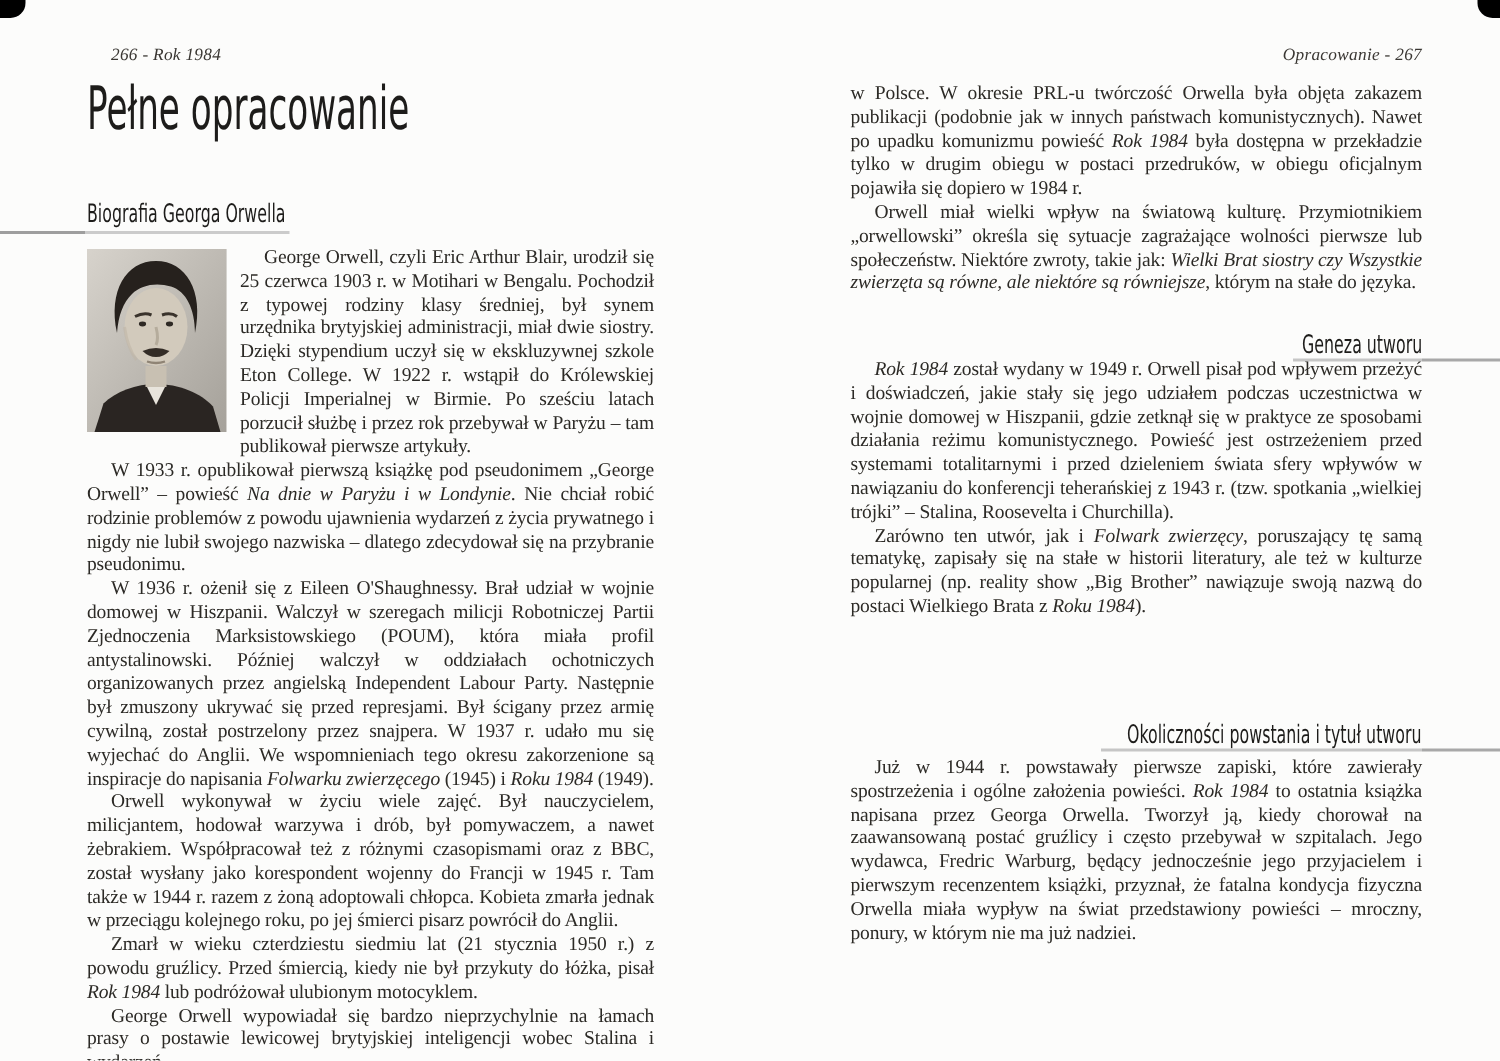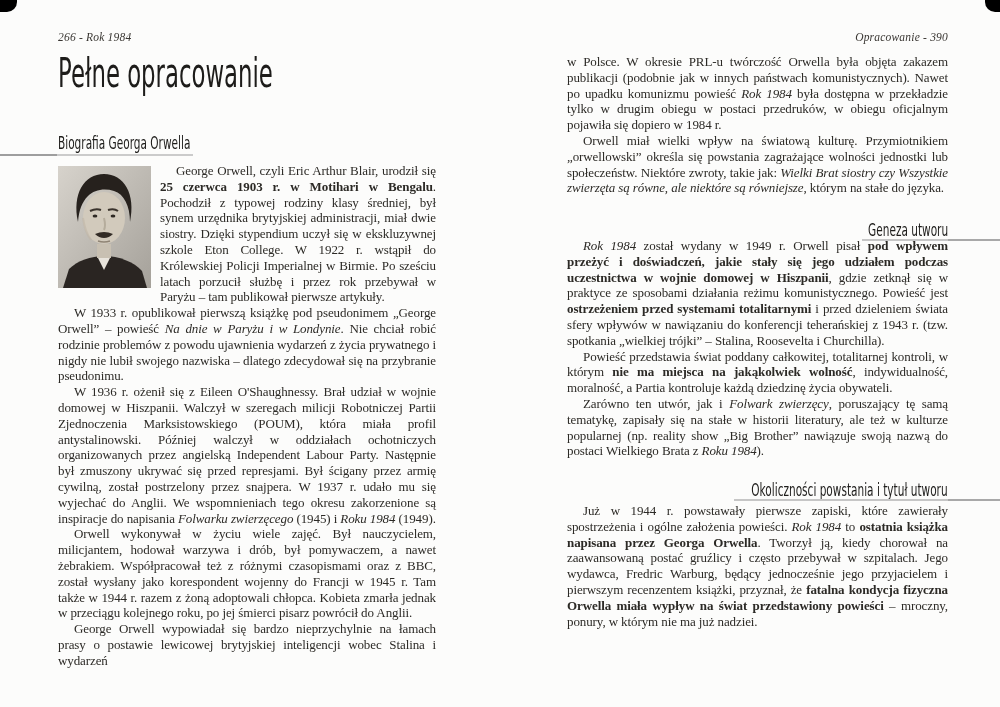--- a/index.html
+++ b/index.html
@@ -15,21 +15,21 @@
   .corner.tl{left:0;width:17px;height:12px;border-bottom-right-radius:10px;}
   .corner.tr{right:0;width:15px;height:12px;border-bottom-left-radius:10px;}
 
   
   .running-header{
     position:absolute;top:31px;
     font-family:"Liberation Serif","DejaVu Serif",serif;
     font-style:italic;font-size:11.5px;line-height:13px;
     color:#3a3733;letter-spacing:.2px;
   }
-  .rh-left{left:58px;}
+  .rh-left{left:74px;}
   .rh-right{right:52px;text-align:right;}
 
   
   .book-title{
     position:absolute;left:58px;top:52px;margin:0;
     font-family:"DejaVu Sans","Liberation Sans",sans-serif;
     font-size:40px;line-height:42px;font-weight:normal;
     color:#1d1c1a;white-space:nowrap;
     transform:scaleX(0.57);transform-origin:0 0;
   }
@@ -64,40 +64,40 @@
     hyphens:none;
   }
   .left-col{left:58px;top:163px;width:378px;}
   .intro-col{left:567px;top:54px;width:381px;}
   .geneza-col{left:567px;top:238px;width:381px;}
   .okol-col{left:567px;top:503px;width:381px;}
 
   .para{margin:0;}
   .para.indent{text-indent:16px;}
   .para.flush{text-align-last:justify;}
-  .para b{font-weight:bold;}
+  .para b{font-weight:normal;}
   .para i{}
 
   
   .photo{
     float:left;width:93px;height:122px;
     margin:3px 9px 3px 0;
     background:#b8b4ad;
     overflow:hidden;
   }
   .photo svg{display:block;}
 </style>
 </head>
 <body>
 
 <div class="corner tl"></div>
 <div class="corner tr"></div>
 
 <div class="running-header rh-left">266 - Rok 1984</div>
-<div class="running-header rh-right">Opracowanie - 390</div>
+<div class="running-header rh-right">Opracowanie - 267</div>
 
 <h1 class="book-title">Pełne opracowanie</h1>
 
 <h2 class="sec-heading h-bio">Biografia Georga Orwella</h2>
 <div class="rule rule-bio"></div>
 
 <div class="body-col left-col">
   <div class="photo">
     <svg viewBox="0 0 93 122" width="93" height="122" xmlns="http://www.w3.org/2000/svg">
       <defs>
@@ -119,33 +119,33 @@
       <path d="M46,52 q2,8 0,12" stroke="#b5ac9c" stroke-width="2" fill="none"></path>
       <path d="M37,68 q9,-4 18,0 q-4,4 -9,4 q-5,0 -9,-4 Z" fill="#332c26"></path>
       <path d="M40,75 q6,2 12,0" stroke="#8f8475" stroke-width="1.5" fill="none"></path>
       <path d="M25,52 q2,14 8,22" stroke="#bfb6a6" stroke-width="2" fill="none" opacity="0.6"></path>
     </svg>
   </div>
 <p class="para indent"><span>George Orwell, czyli Eric Arthur Blair, urodził się </span><b>25 czerwca 1903 r. w Motihari w Bengalu</b><span>. Pochodził z typowej rodziny klasy średniej, był synem urzędnika brytyjskiej administracji, miał dwie siostry. Dzięki stypendium uczył się w ekskluzywnej szkole Eton College. W 1922 r. wstąpił do Królewskiej Policji Imperialnej w Birmie. Po sześciu latach porzucił służbę i przez rok przebywał w Paryżu – tam publikował pierwsze artykuły.</span></p>
     <p class="para indent"><span>W 1933 r. opublikował pierwszą książkę pod pseudonimem „George Orwell” – powieść </span><i>Na dnie w Paryżu i w Londynie</i><span>. Nie chciał robić rodzinie problemów z powodu ujawnienia wydarzeń z życia prywatnego i nigdy nie lubił swojego nazwiska – dlatego zdecydował się na przybranie pseudonimu.</span></p>
     <p class="para indent"><span>W 1936 r. ożenił się z Eileen O'Shaughnessy. Brał udział w wojnie domowej w Hiszpanii. Walczył w szeregach milicji Robotniczej Partii Zjednoczenia Marksistowskiego (POUM), która miała profil antystalinowski. Później walczył w oddziałach ochotniczych organizowanych przez angielską Independent Labour Party. Następnie był zmuszony ukrywać się przed represjami. Był ścigany przez armię cywilną, został postrzelony przez snajpera. W 1937 r. udało mu się wyjechać do Anglii. We wspomnieniach tego okresu zakorzenione są inspiracje do napisania </span><i>Folwarku zwierzęcego</i><span> (1945) i </span><i>Roku 1984</i><span> (1949).</span></p>
     <p class="para indent"><span>Orwell wykonywał w życiu wiele zajęć. Był nauczycielem, milicjantem, hodował warzywa i drób, był pomywaczem, a nawet żebrakiem. Współpracował też z różnymi czasopismami oraz z BBC, został wysłany jako korespondent wojenny do Francji w 1945 r. Tam także w 1944 r. razem z żoną adoptowali chłopca. Kobieta zmarła jednak w przeciągu kolejnego roku, po jej śmierci pisarz powrócił do Anglii.</span></p>
+    <p class="para indent"><span>Zmarł w wieku czterdziestu siedmiu lat (</span><b>21 stycznia 1950 r.</b><span>) z powodu gruźlicy. Przed śmiercią, kiedy nie był przykuty do łóżka, pisał </span><i>Rok 1984</i><span> lub podróżował ulubionym motocyklem.</span></p>
     <p class="para indent flush"><span>George Orwell wypowiadał się bardzo nieprzychylnie na łamach prasy o postawie lewicowej brytyjskiej inteligencji wobec Stalina i wydarzeń</span></p>
   </div>
 
 <div class="body-col intro-col">
     <p class="para"><span>w Polsce. W okresie PRL-u twórczość Orwella była objęta zakazem publikacji (podobnie jak w innych państwach komunistycznych). Nawet po upadku komunizmu powieść </span><i>Rok 1984</i><span> była dostępna w przekładzie tylko w drugim obiegu w postaci przedruków, w obiegu oficjalnym pojawiła się dopiero w 1984 r.</span></p>
-    <p class="para indent"><span>Orwell miał wielki wpływ na światową kulturę. Przymiotnikiem „orwellowski” określa się powstania zagrażające wolności jednostki lub społeczeństw. Niektóre zwroty, takie jak: </span><i>Wielki Brat siostry czy Wszystkie zwierzęta są równe, ale niektóre są równiejsze</i><span>, którym na stałe do języka.</span></p>
+    <p class="para indent"><span>Orwell miał wielki wpływ na światową kulturę. Przymiotnikiem „orwellowski” określa się sytuacje zagrażające wolności pierwsze lub społeczeństw. Niektóre zwroty, takie jak: </span><i>Wielki Brat siostry czy Wszystkie zwierzęta są równe, ale niektóre są równiejsze</i><span>, którym na stałe do języka.</span></p>
   </div>
 
 <h2 class="sec-heading h-geneza">Geneza utworu</h2>
 <div class="rule rule-geneza"></div>
 <div class="body-col geneza-col">
     <p class="para indent"><i>Rok 1984</i><span> został wydany w 1949 r. Orwell pisał </span><b>pod wpływem przeżyć i doświadczeń, jakie stały się jego udziałem podczas uczestnictwa w wojnie domowej w Hiszpanii</b><span>, gdzie zetknął się w praktyce ze sposobami działania reżimu komunistycznego. Powieść jest </span><b>ostrzeżeniem przed systemami totalitarnymi</b><span> i przed dzieleniem świata sfery wpływów w nawiązaniu do konferencji teherańskiej z 1943 r. (tzw. spotkania „wielkiej trójki” – Stalina, Roosevelta i Churchilla).</span></p>
-    <p class="para indent"><span>Powieść przedstawia świat poddany całkowitej, totalitarnej kontroli, w którym </span><b>nie ma miejsca na jakąkolwiek wolność</b><span>, indywidualność, moralność, a Partia kontroluje każdą dziedzinę życia obywateli.</span></p>
     <p class="para indent"><span>Zarówno ten utwór, jak i </span><i>Folwark zwierzęcy</i><span>, poruszający tę samą tematykę, zapisały się na stałe w historii literatury, ale też w kulturze popularnej (np. reality show „Big Brother” nawiązuje swoją nazwą do postaci Wielkiego Brata z </span><i>Roku 1984</i><span>).</span></p>
   </div>
 
 <h2 class="sec-heading h-okol">Okoliczności powstania i tytuł utworu</h2>
 <div class="rule rule-okol"></div>
 <div class="body-col okol-col">
     <p class="para indent"><span>Już w 1944 r. powstawały pierwsze zapiski, które zawierały spostrzeżenia i ogólne założenia powieści. </span><i>Rok 1984</i><span> to </span><b>ostatnia książka napisana przez Georga Orwella</b><span>. Tworzył ją, kiedy chorował na zaawansowaną postać gruźlicy i często przebywał w szpitalach. Jego wydawca, Fredric Warburg, będący jednocześnie jego przyjacielem i pierwszym recenzentem książki, przyznał, że </span><b>fatalna kondycja fizyczna Orwella miała wypływ na świat przedstawiony powieści</b><span> – mroczny, ponury, w którym nie ma już nadziei.</span></p>
   </div>
 
 </body></html>

